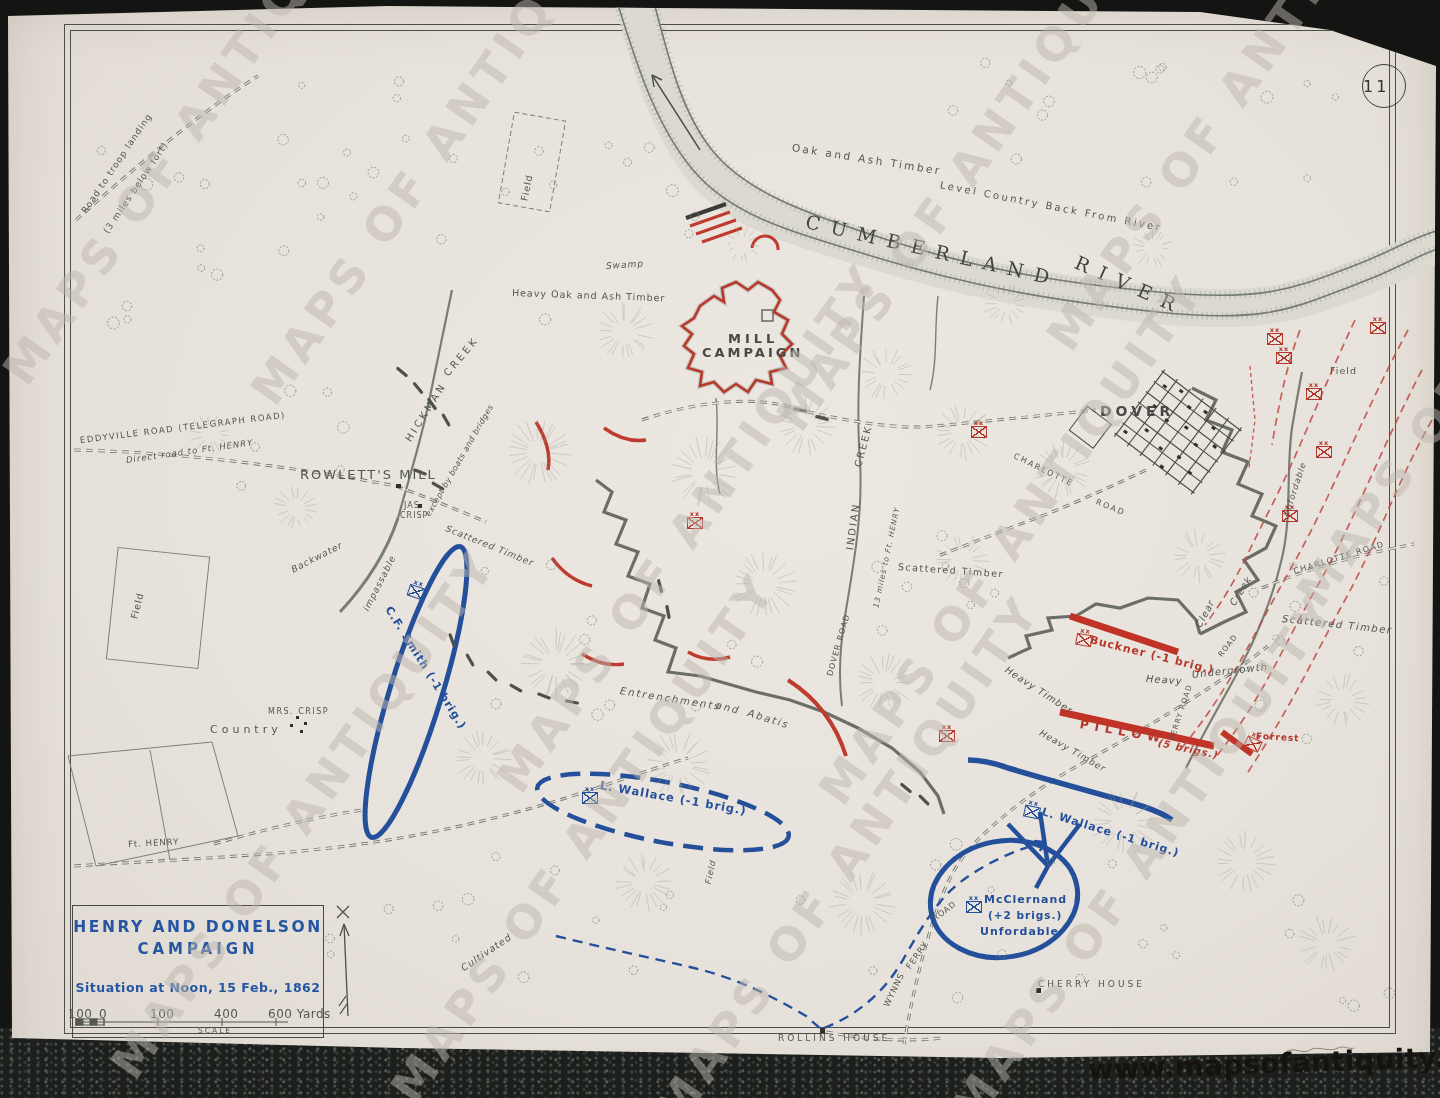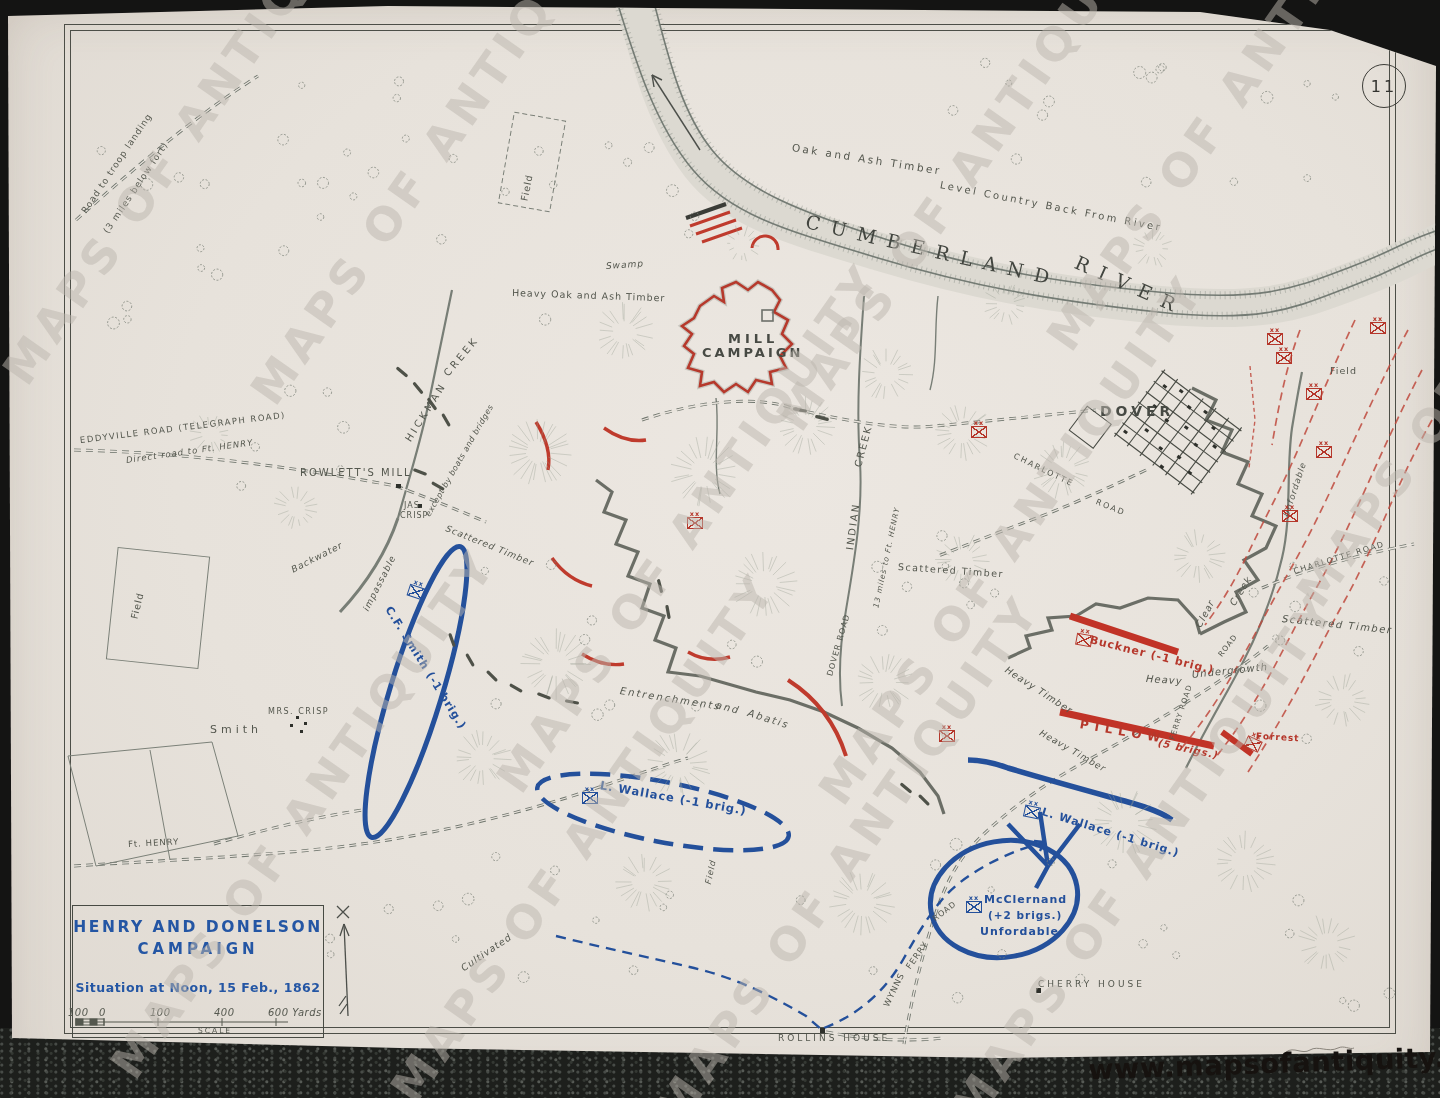--- a/index.html
+++ b/index.html
@@ -30,24 +30,24 @@
      linear-gradient(to top right,transparent calc(50% - .7px),currentColor calc(50% - .7px) calc(50% + .7px),transparent 0),
      linear-gradient(to bottom right,transparent calc(50% - .7px),currentColor calc(50% - .7px) calc(50% + .7px),transparent 0);}
   .unitsym.union{color:#24509b;} .unitsym.conf{color:#b5372b;}
   .unitsym .xx{position:absolute;top:-8px;left:50%;transform:translateX(-50%);
     font-size:6.5px;font-weight:700;letter-spacing:1px;}
   #titlebox{position:absolute;left:72px;top:905px;width:250px;height:131px;
     border:1.6px solid #474a43;z-index:4;text-align:center;color:#2456a4;}
   #titlebox .t1{margin-top:12px;font-size:15.5px;font-weight:700;letter-spacing:2.5px;}
   #titlebox .t2{margin-top:4px;font-size:15px;font-weight:700;letter-spacing:4px;}
   #titlebox .sub{margin-top:22px;font-size:12.5px;font-weight:700;letter-spacing:.5px;}
-  .tick-lbl{position:absolute;font-size:10px;color:#55584f;z-index:5;letter-spacing:.5px;font-style:italic;}
+  .tick-lbl{position:absolute;font-size:12px;color:#55584f;z-index:5;letter-spacing:.5px;}
   #scale-word{position:absolute;left:160px;top:1026px;font-size:7.5px;letter-spacing:2px;color:#55584f;z-index:5;padding-left:38px;}
   #pagenum{position:absolute;left:1362px;top:64px;width:42px;height:42px;border:1.8px solid #3c3c38;
-    border-radius:50%;z-index:4;display:flex;align-items:center;justify-content:center;
+    border-radius:50%;z-index:4;display:flex;align-items:center;justify-content:flex-start;
     font-size:16px;letter-spacing:3px;color:#33332f;}
   .watermark{position:absolute;z-index:6;font-weight:700;font-size:46px;letter-spacing:6px;
     color:rgba(188,182,173,.5);transform-origin:0 50%;white-space:nowrap;pointer-events:none;}
   #url{position:absolute;left:1088px;top:1046px;z-index:7;font-size:27.5px;font-weight:700;
     color:#16120f;transform:rotate(-2deg);letter-spacing:.5px;}
 </style>
 </head>
 <body>
 
 <div id="photo">
@@ -860,26 +860,26 @@
         <div class="lbl fort" style="left: 728px; top: 332px; font-size: 13px; letter-spacing: 4px; transform: rotate(0deg);">MILL</div>
         <div class="lbl fort" style="left: 702px; top: 346px; font-size: 13px; letter-spacing: 3px; transform: rotate(0deg);">CAMPAIGN</div>
         <div class="lbl fort" style="left: 1100px; top: 404px; font-size: 14px; letter-spacing: 4px; transform: rotate(0deg);">DOVER</div>
         <div class="lbl g" style="left: 408px; top: 436px; font-size: 10px; letter-spacing: 3px; transform: rotate(-58deg);">HICKMAN</div>
         <div class="lbl g" style="left: 446px; top: 370px; font-size: 10px; letter-spacing: 3px; transform: rotate(-50deg);">CREEK</div>
         <div class="lbl g" style="left: 428px; top: 512px; font-size: 8px; letter-spacing: 0.5px; font-style: italic; transform: rotate(-60deg);">except by boats and bridges</div>
         <div class="lbl g" style="left: 292px; top: 566px; font-size: 9px; letter-spacing: 1px; font-style: italic; transform: rotate(-27deg);">Backwater</div>
         <div class="lbl g" style="left: 366px; top: 606px; font-size: 9px; letter-spacing: 1px; font-style: italic; transform: rotate(-63deg);">impassable</div>
         <div class="lbl g" style="left: 80px; top: 436px; font-size: 8.5px; letter-spacing: 1.5px; transform: rotate(-7deg);">EDDYVILLE ROAD  (TELEGRAPH ROAD)</div>
         <div class="lbl g" style="left: 126px; top: 456px; font-size: 8.5px; letter-spacing: 1px; font-style: italic; transform: rotate(-8deg);">Direct road to Ft. HENRY</div>
-        <div class="lbl g" style="left: 300px; top: 468px; font-size: 10px; letter-spacing: 2px; transform: rotate(0deg);">ROWLETT'S  MILL</div>
+        <div class="lbl g" style="left: 300px; top: 468px; font-size: 13px; letter-spacing: 2px; transform: rotate(0deg);">ROWLETT'S  MILL</div>
         <div class="lbl g" style="left: 404px; top: 502px; font-size: 8px; letter-spacing: 1px; transform: rotate(0deg);">JAS.</div>
         <div class="lbl g" style="left: 400px; top: 512px; font-size: 8px; letter-spacing: 1px; transform: rotate(0deg);">CRISP</div>
         <div class="lbl g" style="left: 446px; top: 524px; font-size: 9px; letter-spacing: 1px; font-style: italic; transform: rotate(22deg);">Scattered Timber</div>
         <div class="lbl g" style="left: 268px; top: 708px; font-size: 8px; letter-spacing: 1.5px; transform: rotate(0deg);">MRS. CRISP</div>
-        <div class="lbl g" style="left: 210px; top: 724px; font-size: 11px; letter-spacing: 4px; transform: rotate(0deg);">Smith</div>
+        <div class="lbl g" style="left: 210px; top: 724px; font-size: 11px; letter-spacing: 4px; transform: rotate(0deg);">Country</div>
         <div class="lbl g" style="left: 134px; top: 614px; font-size: 9.5px; letter-spacing: 1px; transform: rotate(-76deg);">Field</div>
         <div class="lbl g" style="left: 128px; top: 840px; font-size: 8.5px; letter-spacing: 1px; transform: rotate(-3deg);">Ft. HENRY</div>
         <div class="lbl g" style="left: 620px; top: 686px; font-size: 10px; letter-spacing: 2px; font-style: italic; transform: rotate(9deg);">Entrenchments</div>
         <div class="lbl g" style="left: 716px; top: 700px; font-size: 10px; letter-spacing: 2px; font-style: italic; transform: rotate(14deg);">and</div>
         <div class="lbl g" style="left: 748px; top: 708px; font-size: 10px; letter-spacing: 2px; font-style: italic; transform: rotate(17deg);">Abatis</div>
         <div class="lbl g" style="left: 462px; top: 964px; font-size: 9.5px; letter-spacing: 1px; font-style: italic; transform: rotate(-34deg);">Cultivated</div>
         <div class="lbl g" style="left: 850px; top: 545px; font-size: 10px; letter-spacing: 2px; transform: rotate(-82deg);">INDIAN</div>
         <div class="lbl g" style="left: 858px; top: 462px; font-size: 10px; letter-spacing: 2px; transform: rotate(-75deg);">CREEK</div>
         <div class="lbl g" style="left: 876px; top: 604px; font-size: 7.5px; letter-spacing: 1px; font-style: italic; transform: rotate(-78deg);">13 miles to Ft. HENRY</div>
         <div class="lbl g" style="left: 830px; top: 672px; font-size: 8px; letter-spacing: 1px; transform: rotate(-74deg);">DOVER ROAD</div>

